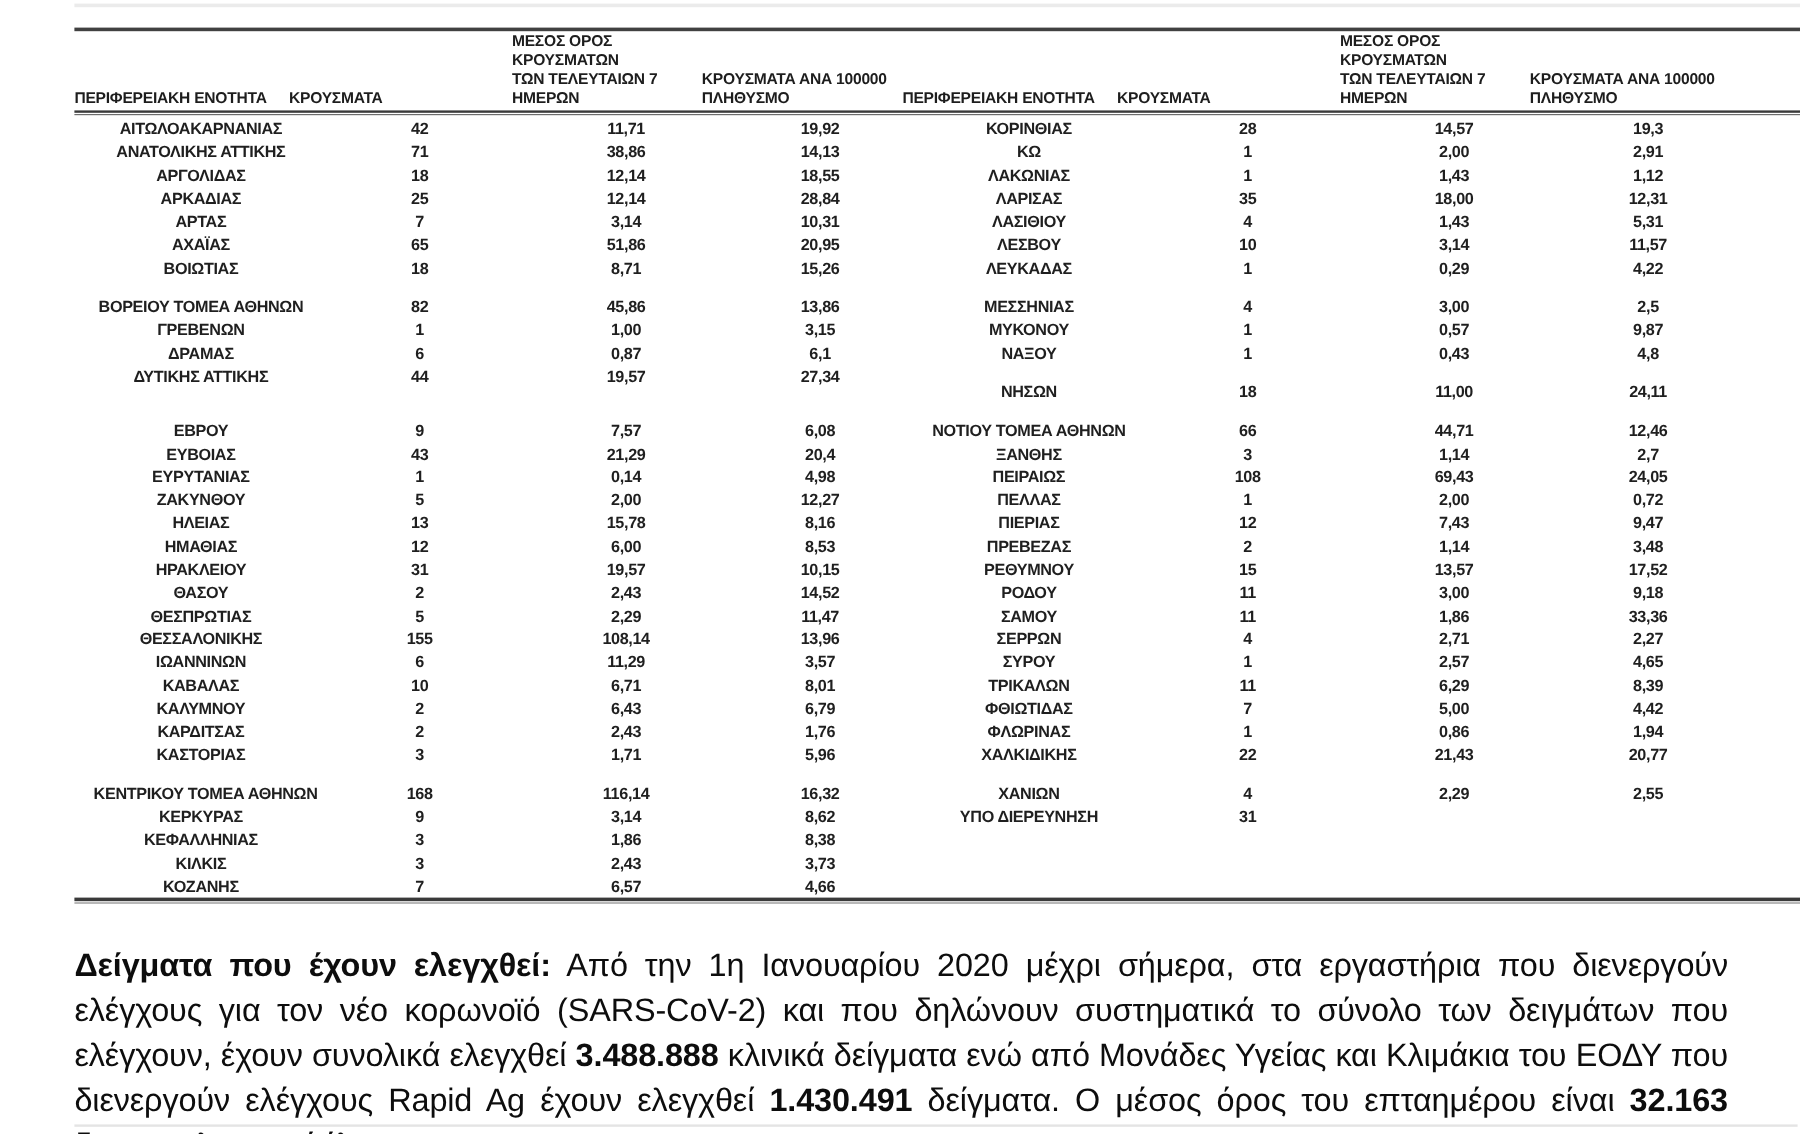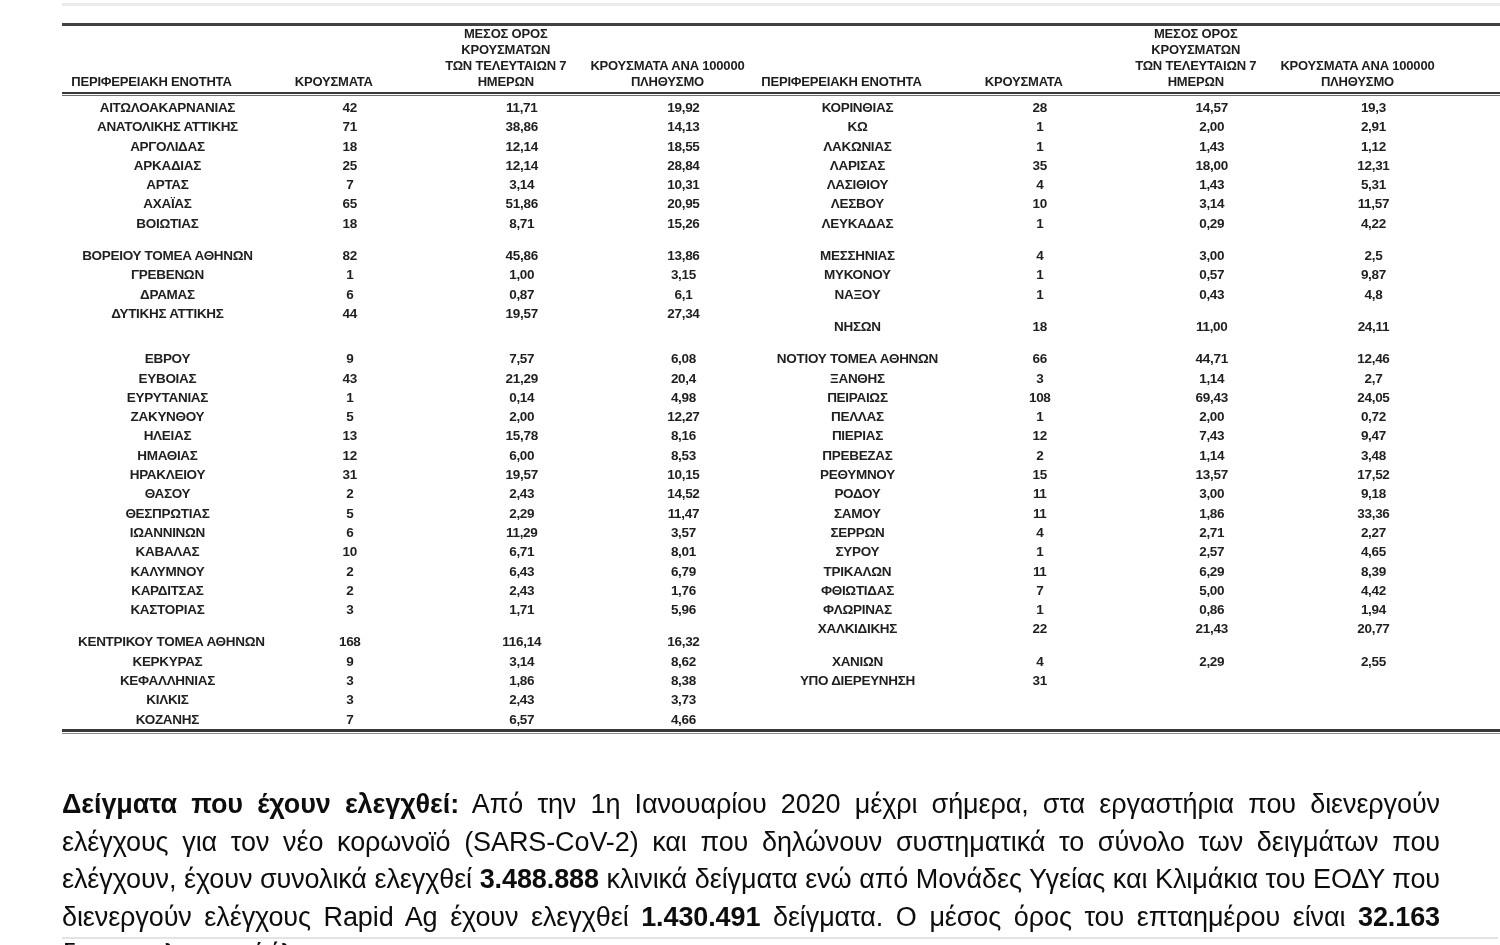--- a/index.html
+++ b/index.html
@@ -10,21 +10,21 @@
   .rule-light{position:absolute;left:62px;top:3px;width:1438px;height:3px;background:#ebebeb;}
   .rule-dark{position:absolute;left:62px;top:23px;width:1440px;height:3px;background:#414141;}
 
   .tables{position:absolute;left:62px;top:26px;width:1440px;}
   .thead-row,.tbody-row{display:flex;}
   .half{width:688px;flex:none;}
   .half + .half{margin-left:2px;}
 
   .half-header{display:grid;grid-template-columns:26% 27% 23% 24%;align-items:end;
                height:66px;padding-bottom:3px;box-sizing:border-box;}
-  .hcell{text-align:center;font-size:13px;font-weight:700;line-height:16px;
+  .hcell{font-size:13px;font-weight:700;line-height:16px;
          letter-spacing:-0.2px;white-space:pre-line;color:#1d1d1d;}
 
   .rule-double{height:4px;border-top:2px solid #3a3a3a;border-bottom:1px solid #6d6d6d;
                box-sizing:border-box;width:1440px;}
   .rule-double.bottom{border-top:3px solid #3a3a3a;border-bottom:1px solid #8a8a8a;height:5px;}
 
   .half-body{padding-top:2px;margin-left:16px;}
   .trow{display:grid;grid-template-columns:26% 27% 23% 24%;line-height:19.3px;height:19.3px;}
   .cell{text-align:center;font-size:13.5px;font-weight:700;letter-spacing:-0.3px;
         color:#1f1f1f;white-space:nowrap;overflow:visible;}
@@ -189,20 +189,26 @@
             <span class="cell">2,43</span>
             <span class="cell">14,52</span>
           </div>
           <div class="trow">
             <span class="cell">ΘΕΣΠΡΩΤΙΑΣ</span>
             <span class="cell">5</span>
             <span class="cell">2,29</span>
             <span class="cell">11,47</span>
           </div>
           <div class="trow">
+            <span class="cell">ΘΕΣΣΑΛΟΝΙΚΗΣ</span>
+            <span class="cell">155</span>
+            <span class="cell">108,14</span>
+            <span class="cell">13,96</span>
+          </div>
+          <div class="trow">
             <span class="cell">ΙΩΑΝΝΙΝΩΝ</span>
             <span class="cell">6</span>
             <span class="cell">11,29</span>
             <span class="cell">3,57</span>
           </div>
           <div class="trow">
             <span class="cell">ΚΑΒΑΛΑΣ</span>
             <span class="cell">10</span>
             <span class="cell">6,71</span>
             <span class="cell">8,01</span>

